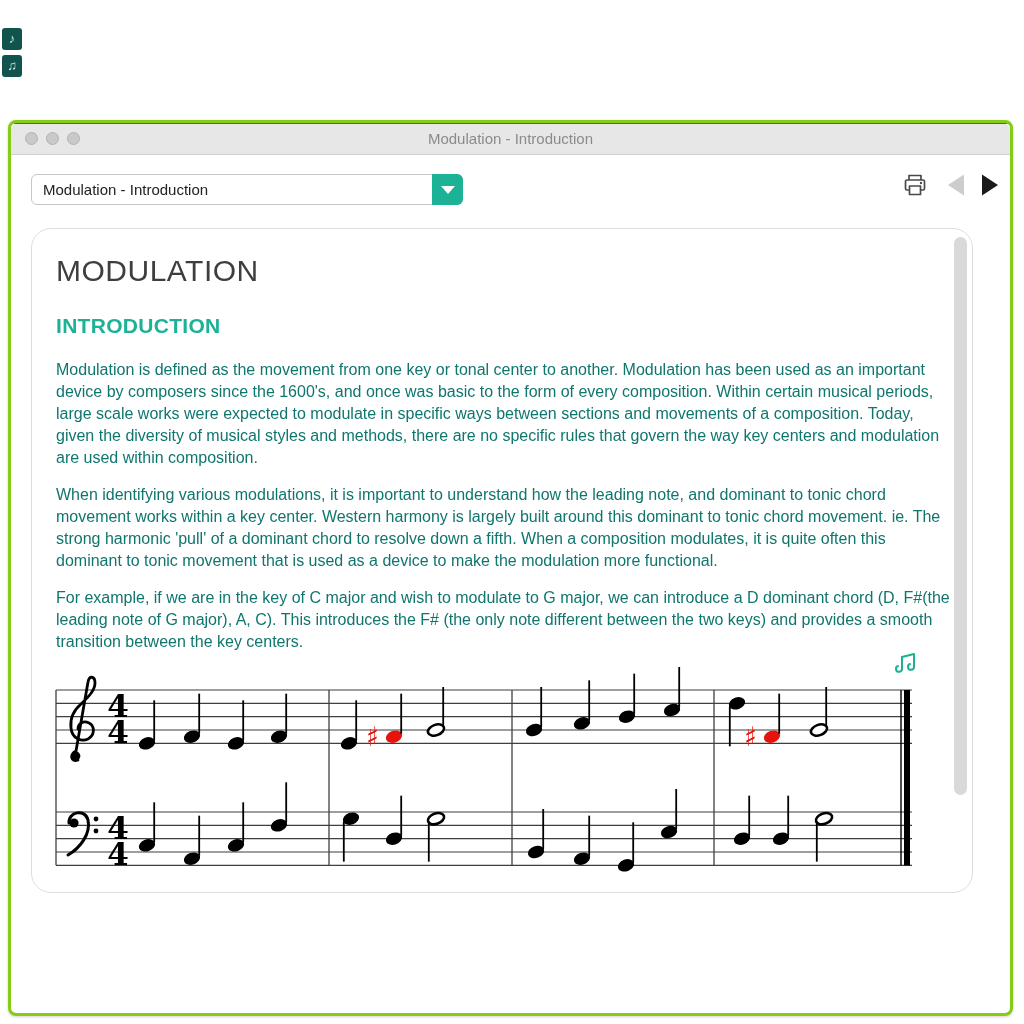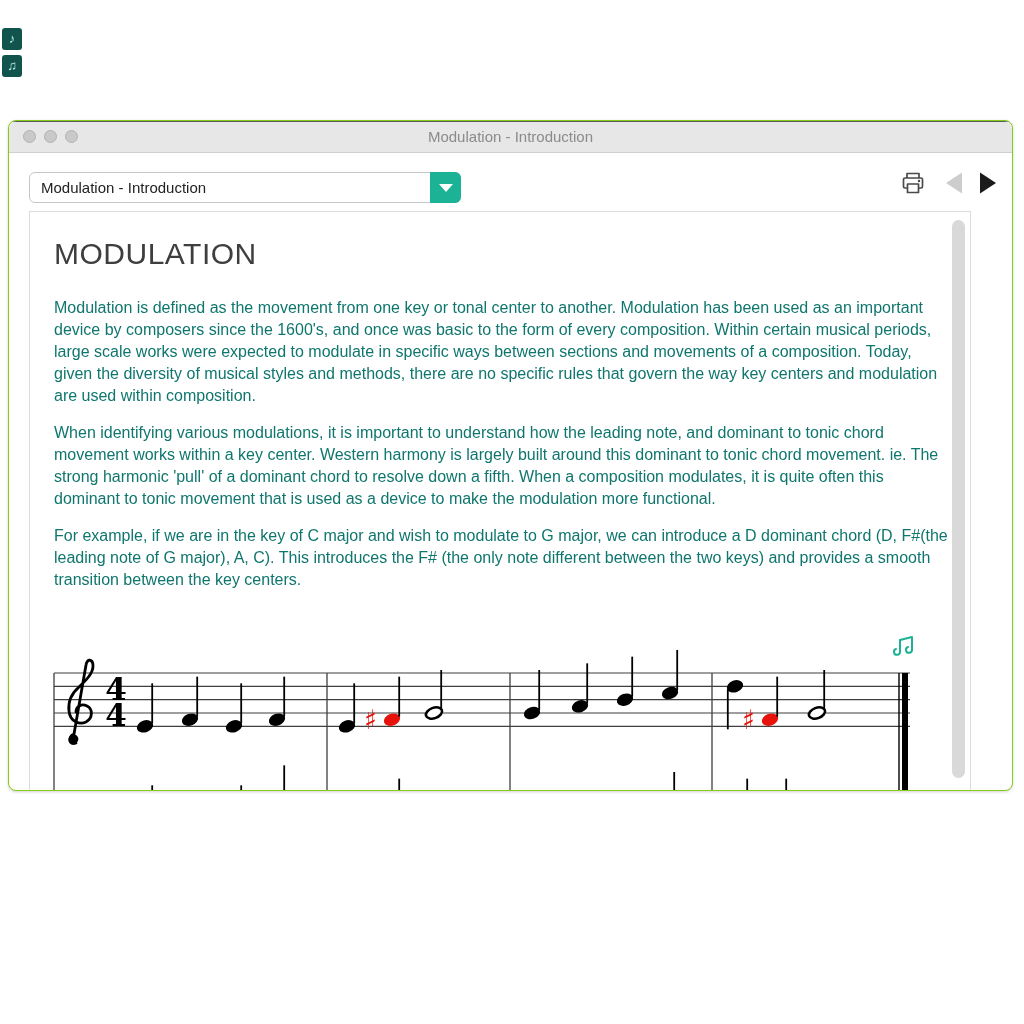--- a/index.html
+++ b/index.html
@@ -4,22 +4,22 @@
 <style>
   * { margin:0; padding:0; box-sizing:border-box; }
   html,body { width:1024px; height:1024px; background:#fff; font-family:"Liberation Sans", sans-serif; }
   .stage { position:relative; width:1024px; height:1024px; background:#fff; overflow:hidden; }
 
   
   .corner-thumb { position:absolute; left:2px; width:20px; height:22px; border-radius:3px;
     background:#10544d; color:#bfe8e2; font-size:13px; line-height:22px; text-align:center; overflow:hidden; }
 
   
-  .window { position:absolute; left:8px; top:120px; width:1005px; height:671px;
-    background:#fff; border:1px solid #84cc16; border-radius:8px;
+  .window { position:absolute; left:8px; top:120px; width:1005px; height:896px;
+    background:#fff; border:3px solid #84cc16; border-radius:8px;
     box-shadow:0 1px 3px rgba(0,0,0,.18); overflow:hidden; }
   .titlebar { position:relative; height:32px; background:#e7e7e7; border-bottom:1px solid #cfcfcf;
     border-radius:8px 8px 0 0; }
   .titlebar::before { content:""; position:absolute; top:0; left:0; right:0; height:1px; background:#5d5d5d; }
   .traffic { position:absolute; top:9px; width:13px; height:13px; border-radius:50%;
     background:#c9c9c9; border:1px solid #b3b3b3; }
   .t1{ left:14px; } .t2{ left:35px; } .t3{ left:56px; }
   .win-title { position:absolute; left:0; right:0; top:0; height:32px; line-height:32px;
     text-align:center; font-size:15px; color:#8b8b8b; }
 
@@ -31,22 +31,22 @@
   .selector-btn { position:absolute; right:-1px; top:-1px; width:31px; height:31px;
     background:var(--accent,#1cb295); border-radius:0 6px 6px 0; }
   .selector-btn .tri { position:absolute; left:9px; top:12px; width:0; height:0;
     border-left:7px solid transparent; border-right:7px solid transparent; border-top:8px solid #fff; }
   .tool-ico { position:absolute; top:16px; cursor:pointer; }
   .print-btn { left:891px; }
   .back-btn { left:934px; }
   .fwd-btn { left:968px; }
 
   
-  .card { position:absolute; left:20px; top:90px; width:942px; height:665px;
-    background:#fff; border:1px solid #ddd; border-radius:0; }
+  .card { position:absolute; left:20px; top:105px; width:942px; height:665px;
+    background:#fff; border:1px solid #ddd; border-radius:20px; }
   .scroll-thumb { position:absolute; left:922px; top:8px; width:13px; height:558px;
     background:#d9d9d9; border-radius:7px; cursor:pointer; }
 
   .content { position:absolute; left:24px; top:25px; width:895px; }
   .h1 { font-size:30px; font-weight:400; color:#3e3e3e; letter-spacing:.5px; margin:0 0 26px 0; }
   .h2 { font-size:21px; font-weight:700; color:var(--accent,#1cb295); margin:0 0 21px 0; letter-spacing:.3px; }
   .para { font-size:16px; line-height:22px; color:#0f766e; margin:0 0 15px 0; }
 
   .music-icon { position:absolute; left:860px; top:418px; color:var(--accent,#1cb295); cursor:pointer; }
   .score-wrap { position:absolute; left:12px; top:433px; width:880px; height:228px; }
@@ -92,20 +92,21 @@
       <span class="tool-ico fwd-btn">
         <svg width="22" height="26" viewBox="0 0 22 26">
           <polygon points="3,2.5 3,23.5 19,13" fill="#1b1b1b"></polygon>
         </svg>
       </span>
     </div>
 
     <div class="card">
       <div class="content">
         <h1 class="h1">MODULATION</h1>
+        <h2 class="h2">INTRODUCTION</h2>
         <p class="para">Modulation is defined as the movement from one key or tonal center to another. Modulation has been used as an important device by composers since the 1600's, and once was basic to the form of every composition. Within certain musical periods, large scale works were expected to modulate in specific ways between sections and movements of a composition. Today, given the diversity of musical styles and methods, there are no specific rules that govern the way key centers and modulation are used within composition.</p>
         <p class="para">When identifying various modulations, it is important to understand how the leading note, and dominant to tonic chord movement works within a key center. Western harmony is largely built around this dominant to tonic chord movement. ie. The strong harmonic 'pull' of a dominant chord to resolve down a fifth. When a composition modulates, it is quite often this dominant to tonic movement that is used as a device to make the modulation more functional.</p>
         <p class="para">For example, if we are in the key of C major and wish to modulate to G major, we can introduce a D dominant chord (D, F#(the leading note of G major), A, C). This introduces the F# (the only note different between the two keys) and provides a smooth transition between the key centers.</p>
       </div>
 
       <span class="music-icon">
         <svg width="28" height="30" viewBox="0 0 28 30">
           <g fill="none" stroke="currentColor" stroke-width="2" stroke-linecap="round" stroke-linejoin="round">
             <path d="M10 10 V22 M22 8 V20"></path>
             <path d="M10 10 L22 7"></path>

